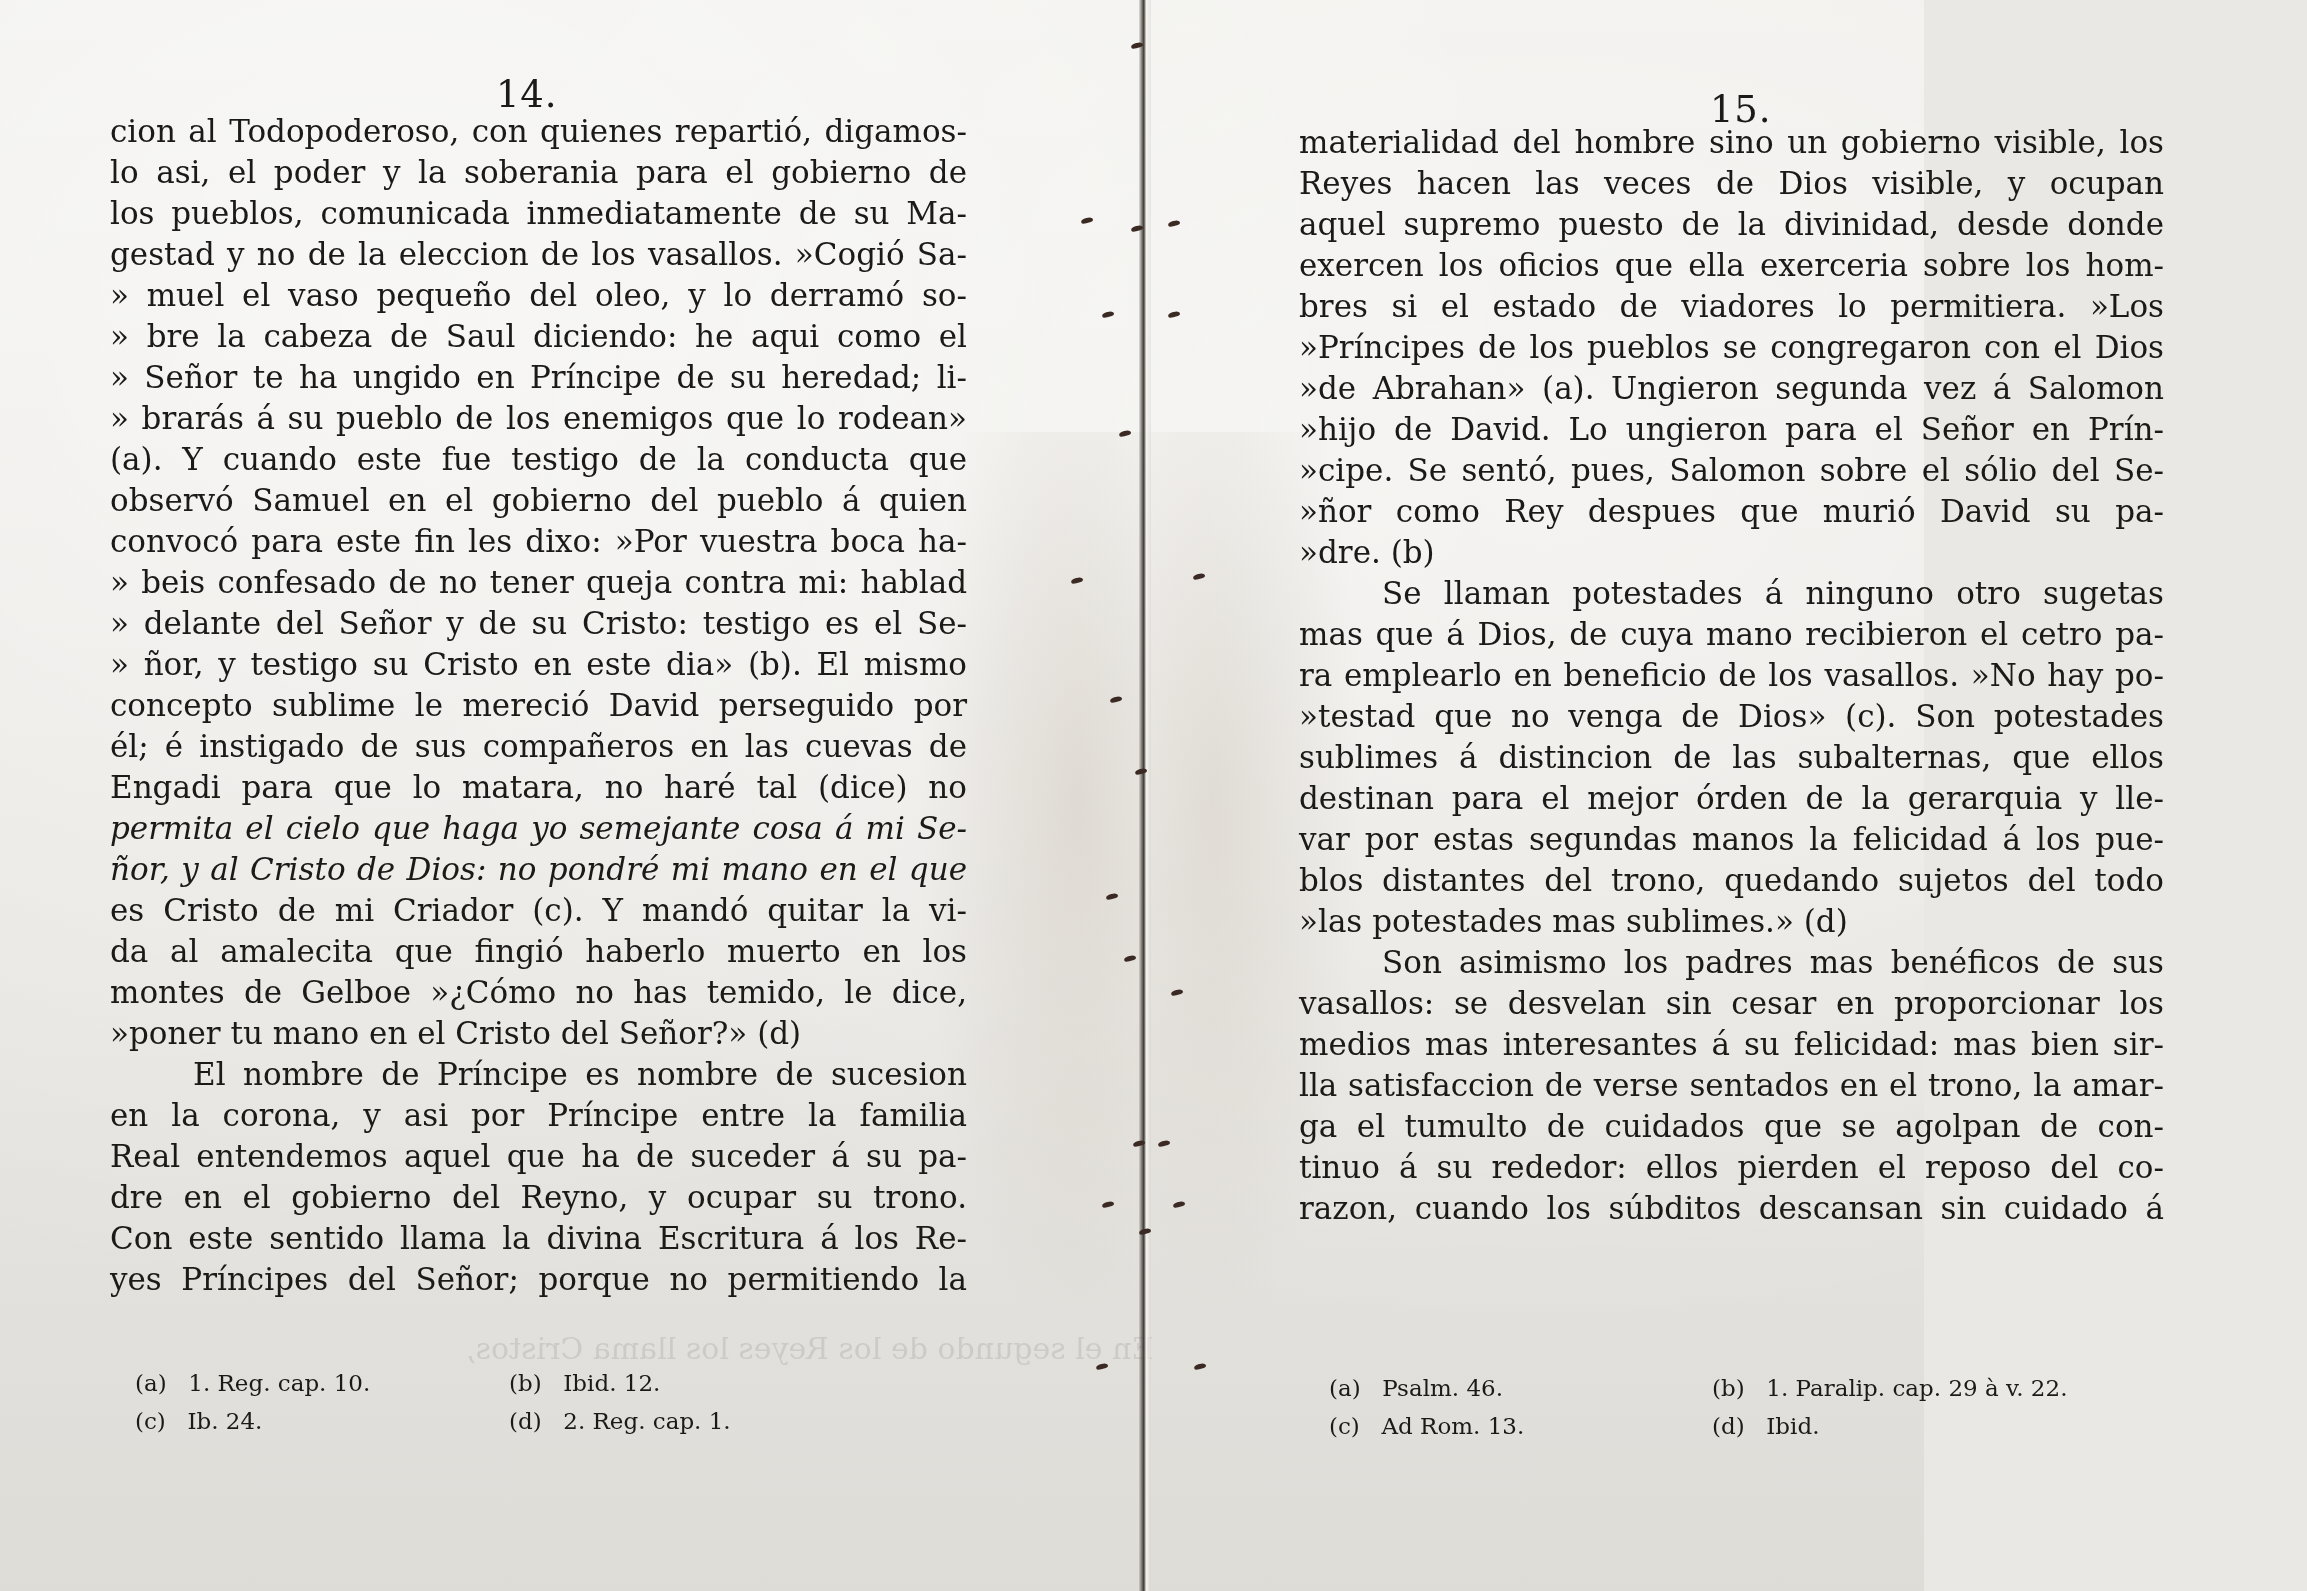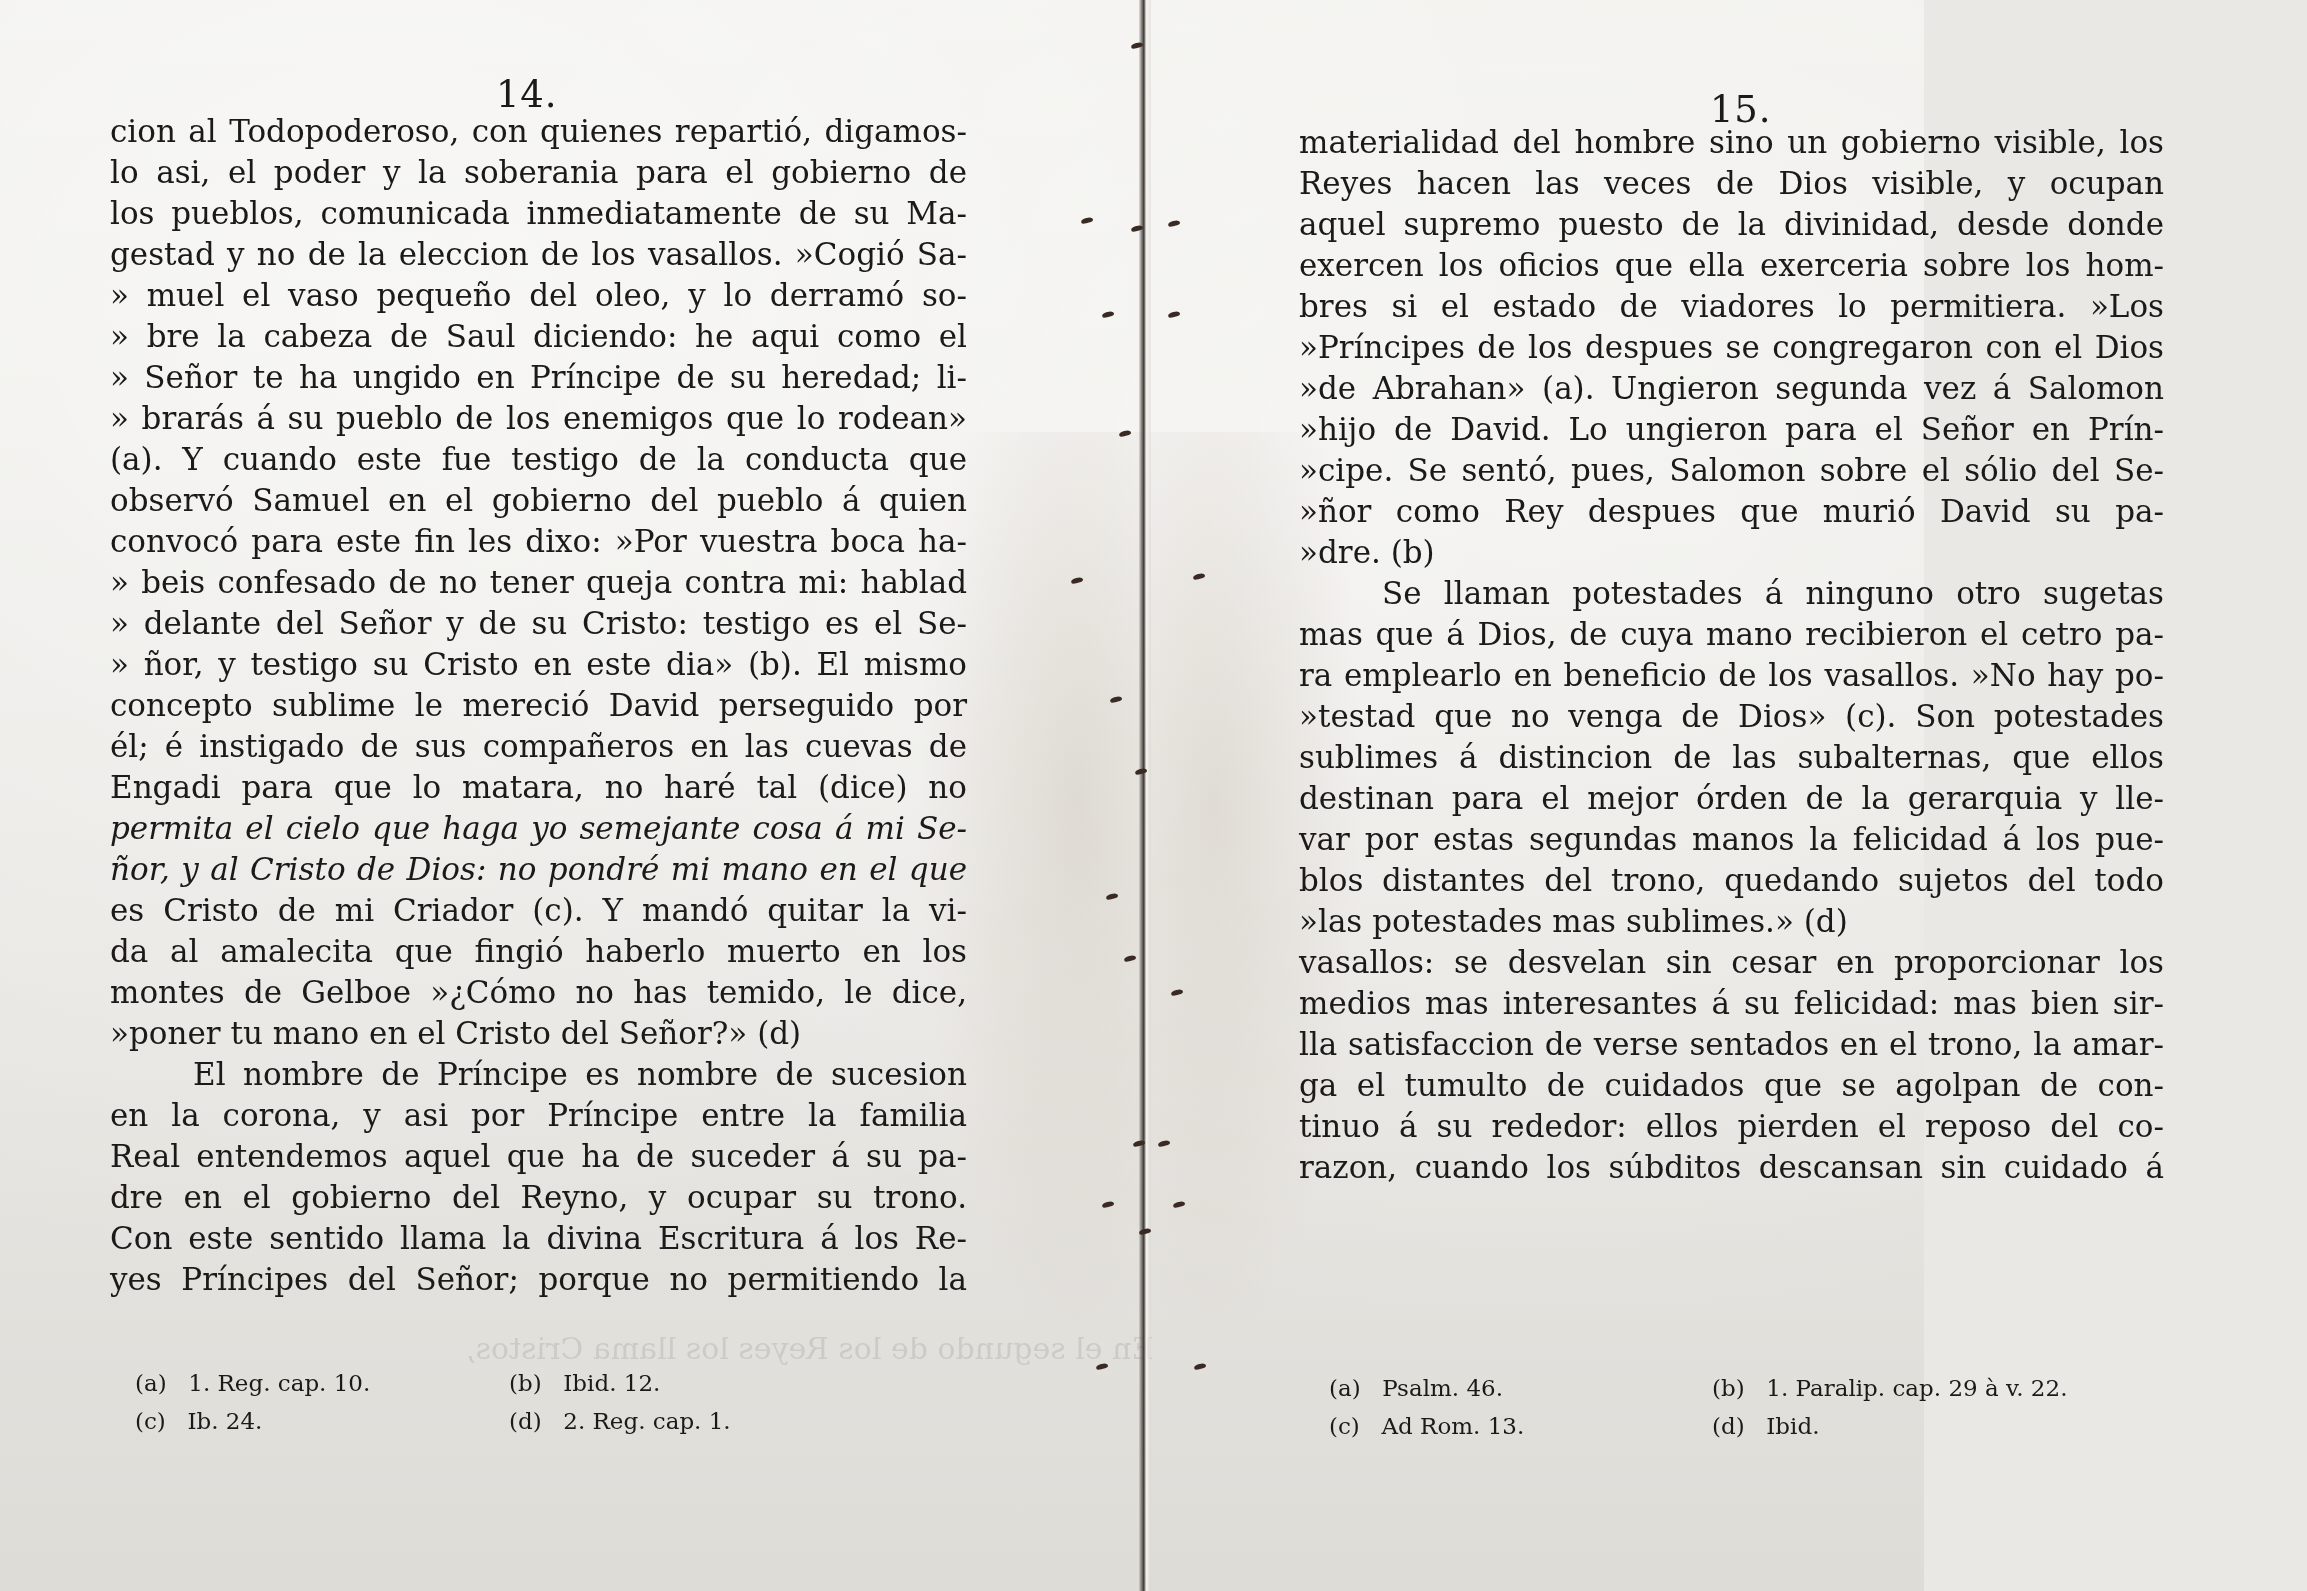--- a/index.html
+++ b/index.html
@@ -202,35 +202,36 @@
 
   <div class="page page-right">
     <div class="page-number">15.</div>
 
     <div class="text-block">
       <span class="line">materialidad del hombre sino un gobierno visible, los</span>
       <span class="line">Reyes hacen las veces de Dios visible, y ocupan</span>
       <span class="line">aquel supremo puesto de la divinidad, desde donde</span>
       <span class="line">exercen los oficios que ella exerceria sobre los hom-</span>
       <span class="line">bres si el estado de viadores lo permitiera. »Los</span>
-      <span class="line">»Príncipes de los despues se congregaron con el Dios</span>
+      <span class="line">»Príncipes de los pueblos se congregaron con el Dios</span>
       <span class="line">»de Abrahan» (a). Ungieron segunda vez á Salomon</span>
       <span class="line">»hijo de David. Lo ungieron para el Señor en Prín-</span>
       <span class="line">»cipe. Se sentó, pues, Salomon sobre el sólio del Se-</span>
       <span class="line">»ñor como Rey despues que murió David su pa-</span>
       <span class="line last">»dre. (b)</span>
       <span class="line indent">Se llaman potestades á ninguno otro sugetas</span>
       <span class="line">mas que á Dios, de cuya mano recibieron el cetro pa-</span>
       <span class="line">ra emplearlo en beneficio de los vasallos. »No hay po-</span>
       <span class="line">»testad que no venga de Dios» (c). Son potestades</span>
       <span class="line">sublimes á distincion de las subalternas, que ellos</span>
       <span class="line">destinan para el mejor órden de la gerarquia y lle-</span>
       <span class="line">var por estas segundas manos la felicidad á los pue-</span>
       <span class="line">blos distantes del trono, quedando sujetos del todo</span>
       <span class="line last">»las potestades mas sublimes.» (d)</span>
+      <span class="line indent">Son asimismo los padres mas benéficos de sus</span>
       <span class="line">vasallos: se desvelan sin cesar en proporcionar los</span>
       <span class="line">medios mas interesantes á su felicidad: mas bien sir-</span>
       <span class="line">lla satisfaccion de verse sentados en el trono, la amar-</span>
       <span class="line">ga el tumulto de cuidados que se agolpan de con-</span>
       <span class="line">tinuo á su rededor: ellos pierden el reposo del co-</span>
       <span class="line">razon, cuando los súbditos descansan sin cuidado á</span>
     </div>
 
     <div class="footnotes">
       <div class="fn-row">

